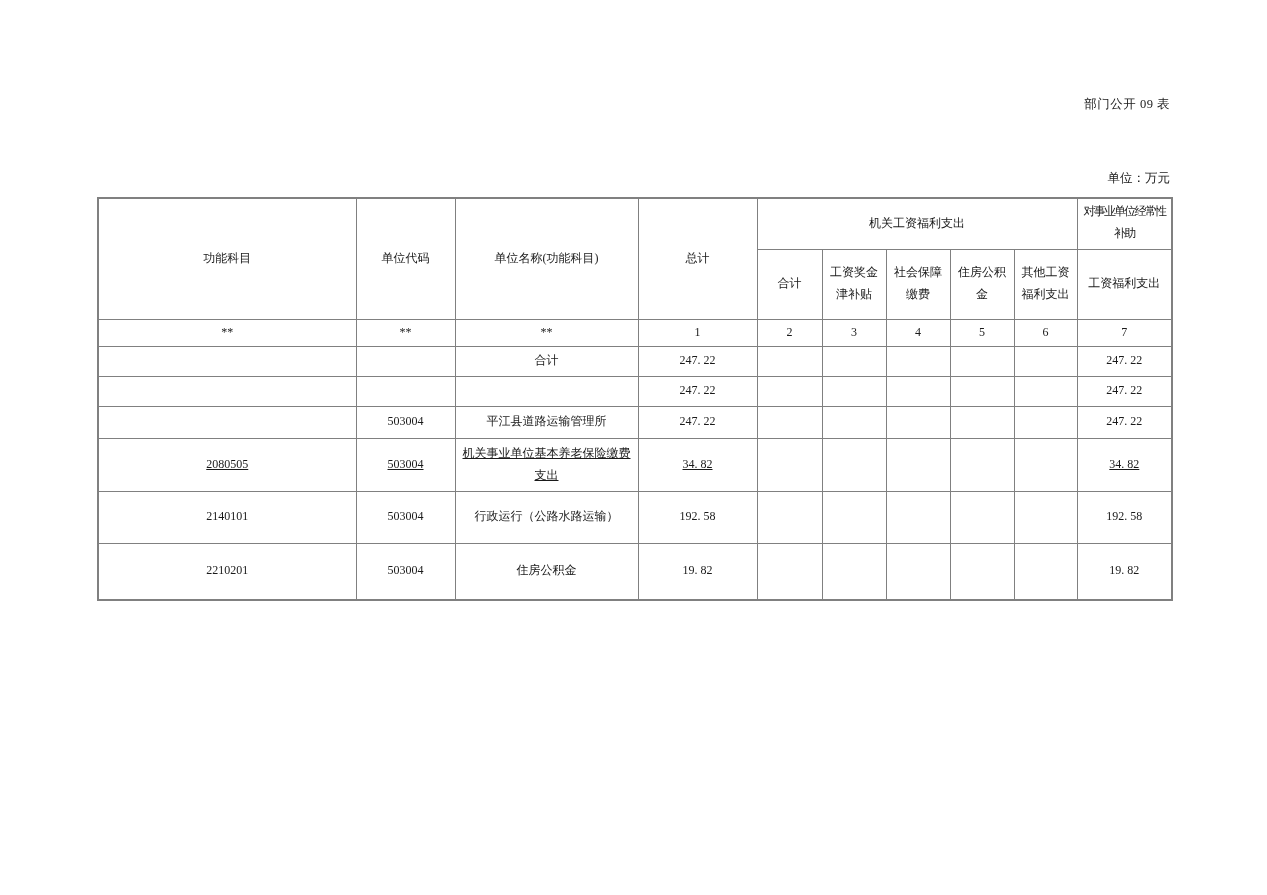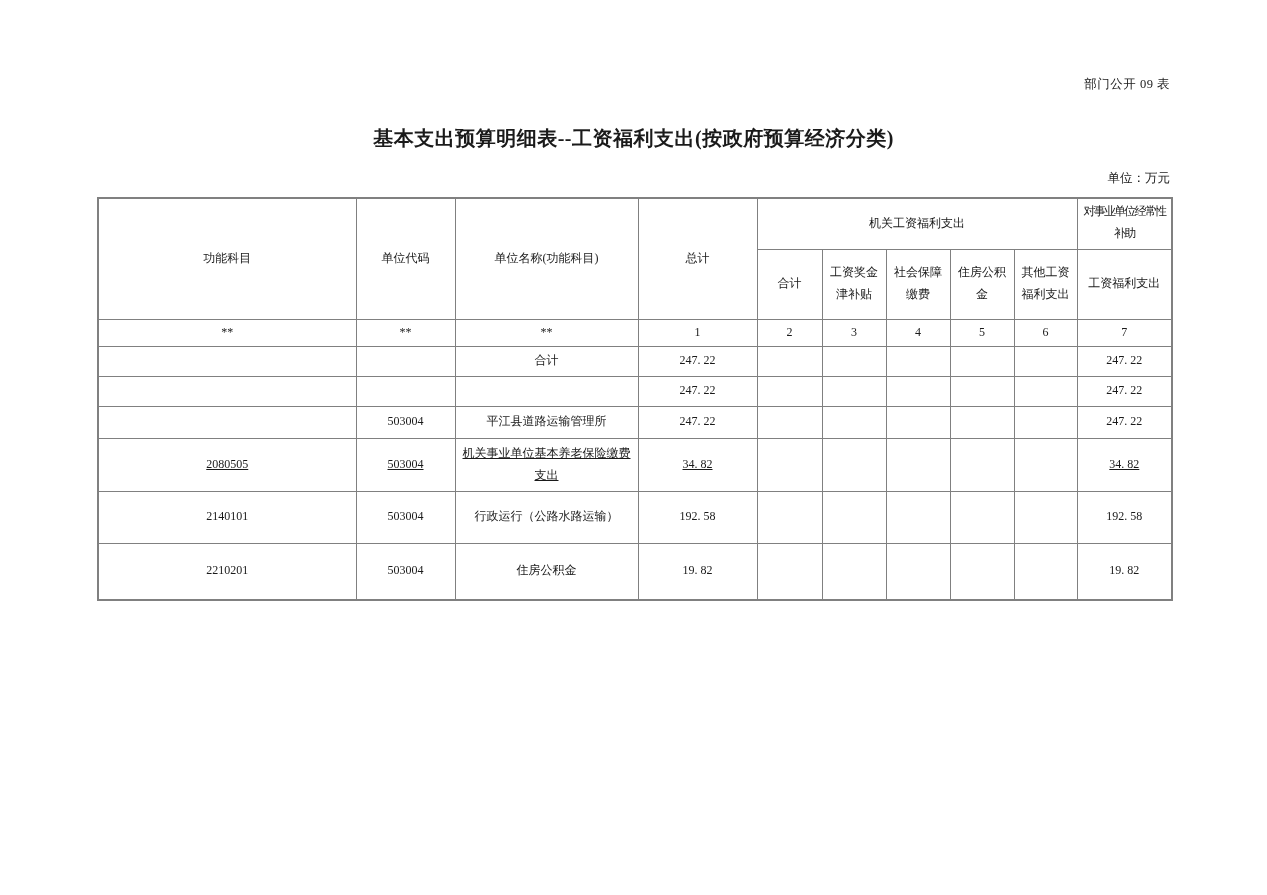--- a/index.html
+++ b/index.html
@@ -10,21 +10,21 @@
     color: #1a1a1a;
     overflow: hidden;
   }
   .page {
     position: relative;
     width: 1267px; height: 895px;
     background: #ffffff;
   }
   .doc-number {
     position: absolute;
-    top: 76px; right: 97px;
+    top: 96px; right: 97px;
     font-size: 12.5px;
     letter-spacing: 0.5px;
     white-space: nowrap;
   }
   .doc-title {
     position: absolute;
     top: 125px; left: 0; right: 0;
     text-align: center;
     font-size: 20px;
     font-weight: bold;
@@ -68,21 +68,20 @@
   tbody tr:nth-child(7) { height: 57px; }
   th.tight { letter-spacing: -1.8px; font-family: Liberation Mono, monospace; }
 </style>
 </head>
 <body>
 
 <div class="page">
 
   <div class="doc-number">部门公开 09 表</div>
 
-  <div class="doc-title">基本支出预算明细表--工资福利支出(按政府预算经济分类)</div>
 
   <div class="unit-note">单位：万元</div>
 
   <table class="budget">
     <colgroup>
       <col style="width:258px">
       <col style="width:99px">
       <col style="width:183px">
       <col style="width:119px">
       <col style="width:65px">

